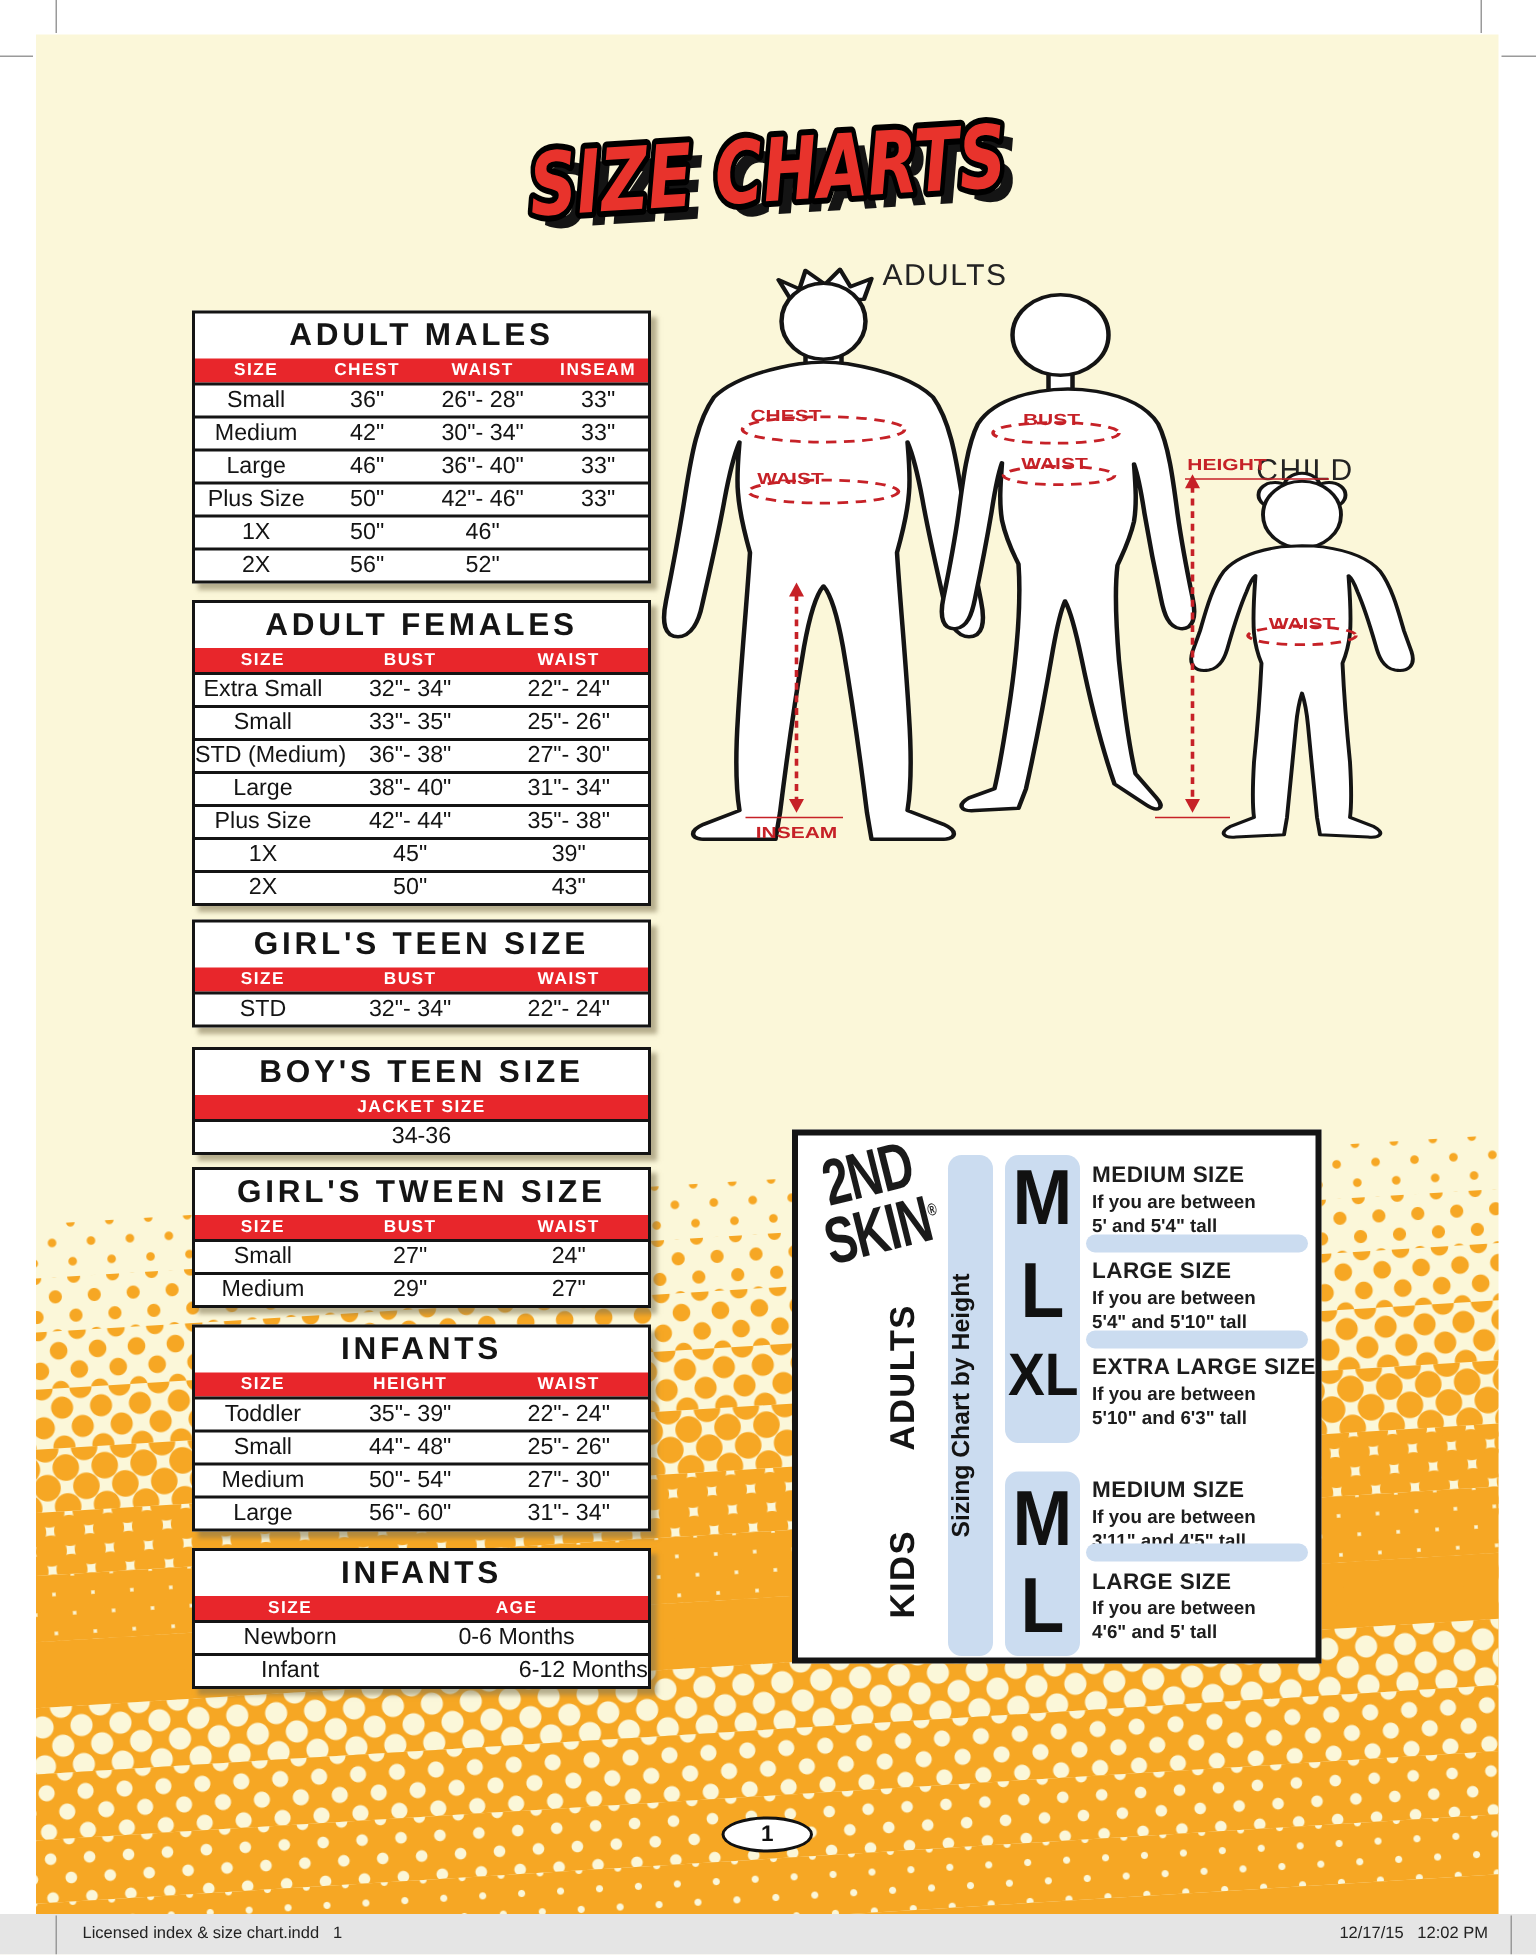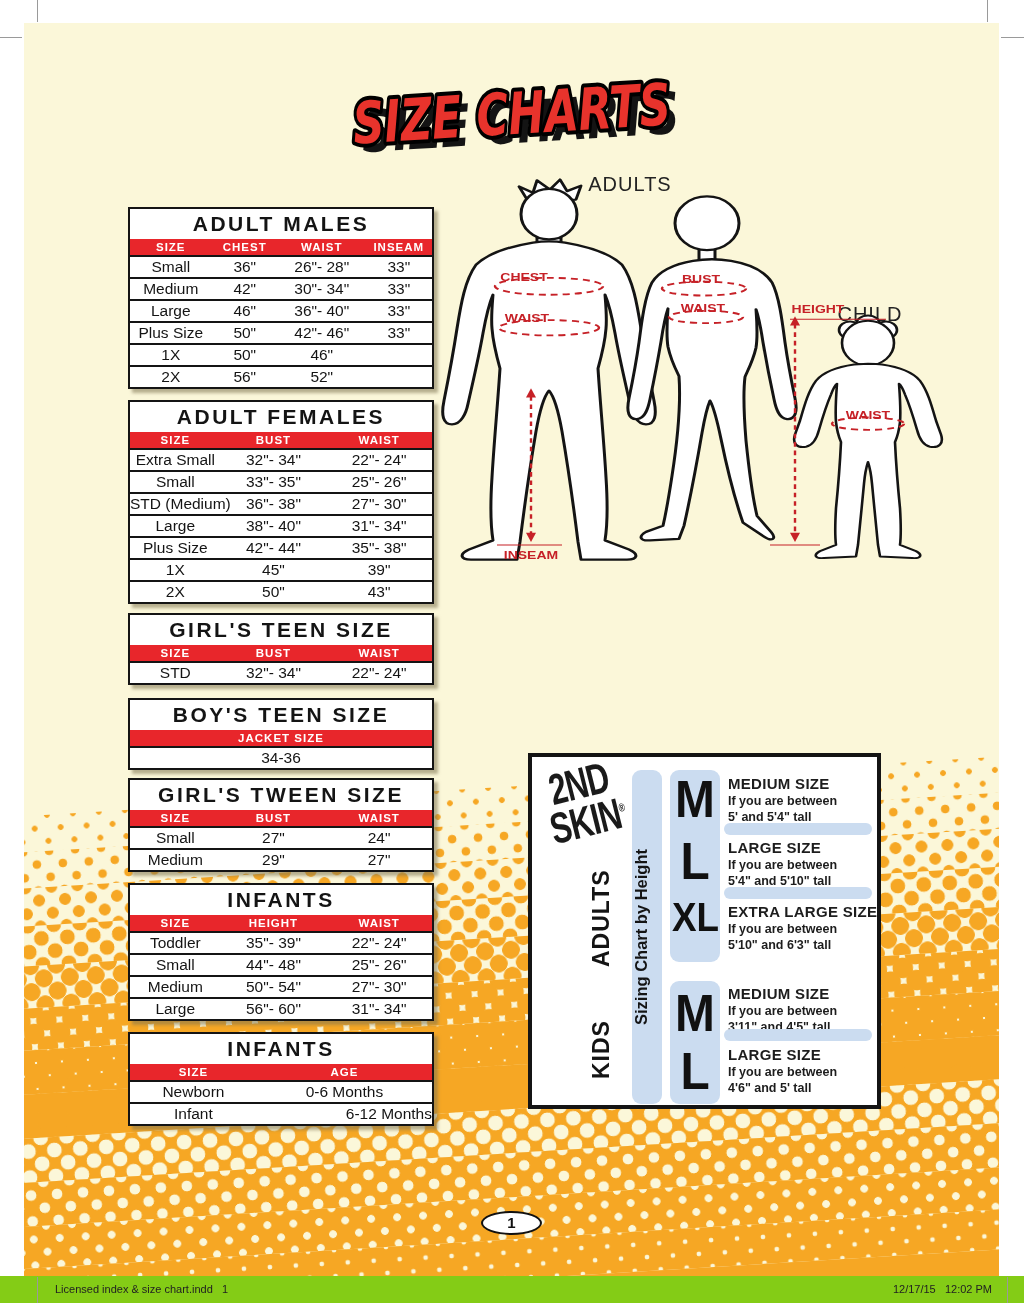--- a/index.html
+++ b/index.html
@@ -60,21 +60,21 @@
   .entry .et{font-size:15px;font-weight:700;letter-spacing:.3px;margin-bottom:2px}
   .entry .el{font-size:12.5px;font-weight:600;line-height:15.5px}
   .divbar{position:absolute;left:192px;width:148px;height:12px;background:var(--blue);border-radius:6px}
 
   
   .pageoval{position:absolute;left:481px;top:1211px;width:61px;height:24px;background:#fff;
     border:2.5px solid #111;border-radius:50%;text-align:center;line-height:20px;
     font-weight:bold;font-size:15px;color:#111;z-index:3}
 
   
-  .footer{position:absolute;left:0;top:1276px;width:1024px;height:27px;background:#84cc16;z-index:4}
+  .footer{position:absolute;left:0;top:1276px;width:1024px;height:27px;background:#e5e5e5;z-index:4}
   .footer span{position:absolute;top:7px;font-size:11px;color:#222;white-space:pre}
   .footer .fl{left:55px}
   .footer .fr{right:32px}
 </style>
 </head>
 <body>
 
 <div class="page-bg"></div>
 
 <div class="crop" style="left:37px;top:0;width:1px;height:22px"></div>

